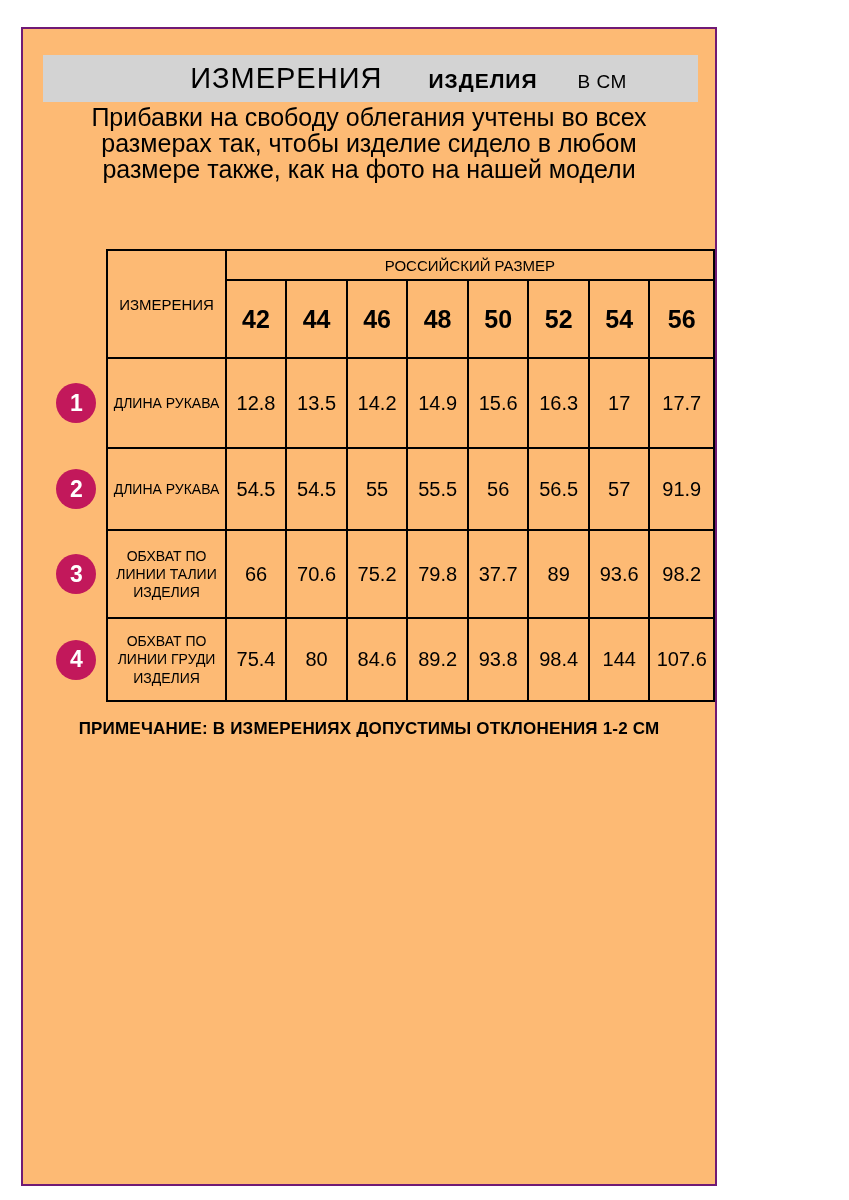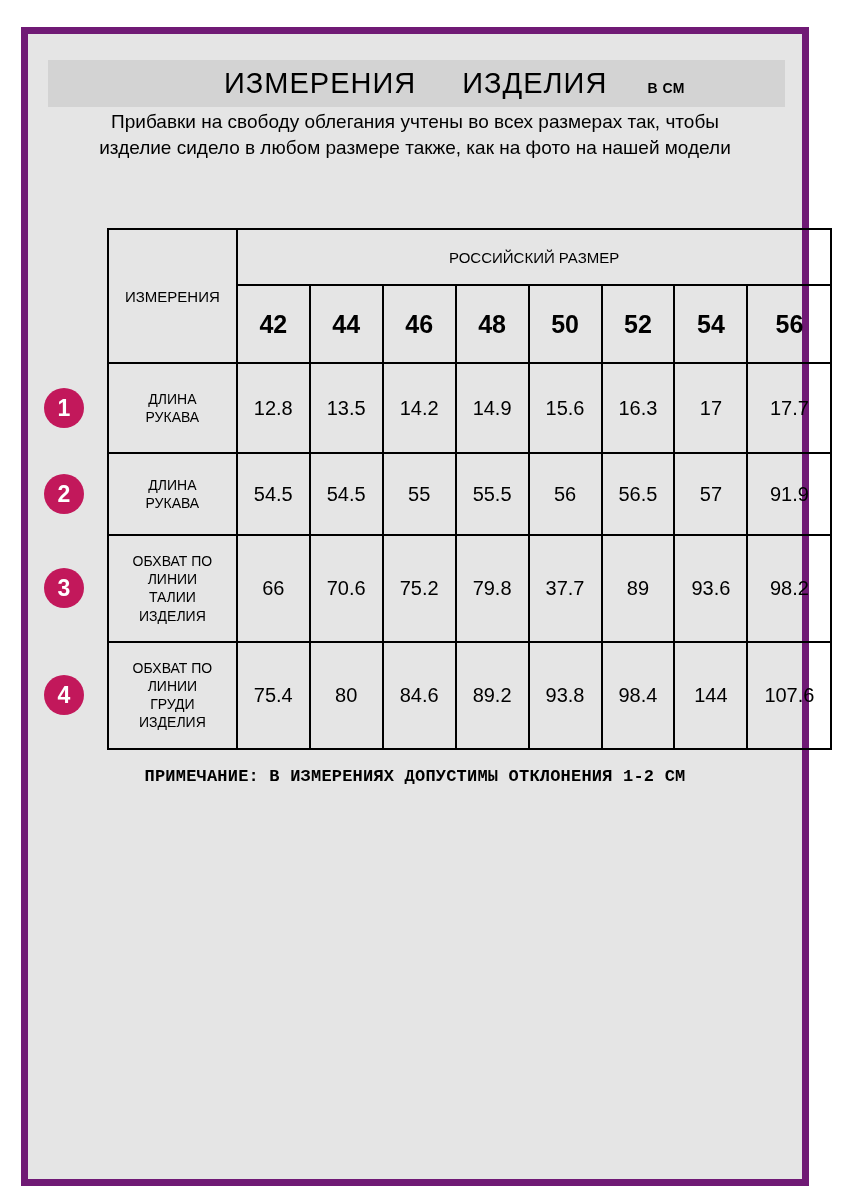--- a/index.html
+++ b/index.html
@@ -13,25 +13,25 @@
     position: relative;
     width: 849px;
     height: 1200px;
     background: #ffffff;
     overflow: hidden;
   }
   .page-frame {
     position: absolute;
     left: 21px;
     top: 27px;
-    width: 788px;
+    width: 696px;
     height: 1159px;
-    border: 7px solid #701a75;
+    border: 2px solid #701a75;
     box-sizing: border-box;
-    background: #e5e5e5;
+    background: #fdba74;
   }
   .title-bar {
     margin: 26px 17px 0 20px;
     height: 47px;
     background: var(--titlebar-bg, #d3d3d3);
     display: flex;
     align-items: baseline;
     justify-content: center;
     padding-top: 7px;
     box-sizing: border-box;
@@ -41,56 +41,56 @@
     align-items: baseline;
     transform: translateX(38px);
     white-space: nowrap;
   }
   .title-word-1 {
     font-size: 29px;
     font-weight: 400;
     letter-spacing: 1px;
   }
   .title-word-2 {
-    font-size: 29px;
-    font-weight: 400;
+    font-size: 21px;
+    font-weight: 700;
     letter-spacing: 1px;
     margin-left: 46px;
   }
   .title-suffix {
-    font-size: 14px;
-    font-weight: 700;
+    font-size: 19px;
+    font-weight: 400;
     letter-spacing: 0.5px;
     margin-left: 40px;
   }
   .article-code {
     margin-top: 9px;
     text-align: center;
     font-size: 24px;
     line-height: 30px;
     font-weight: 400;
   }
   .description {
     margin: 2px auto 0;
     width: 640px;
     text-align: center;
-    font-size: 19px;
+    font-size: 25px;
     line-height: 26px;
     font-weight: 400;
   }
   .table-section {
     margin-top: 67px;
   }
   table.size-table {
     border-collapse: collapse;
     table-layout: fixed;
     margin-left: 0;
   }
   table.size-table td, table.size-table th {
-    padding: 16px;
+    padding: 3px;
     text-align: center;
     vertical-align: middle;
     margin-left: 28px;
   }
   .circle-cell {
     width: 94px;
     border: none;
     background: transparent;
   }
   .measure-head, .label-cell, .group-head, .size-cell, .value-cell {
@@ -139,21 +139,20 @@
     justify-content: center;
     margin-left: auto;
     margin-right: 7px;
   }
   .note {
     margin-top: 17px;
     text-align: center;
     font-size: 17px;
     font-weight: 700;
     letter-spacing: 0.2px;
-    font-family: Liberation Mono, monospace;
   }
 </style>
 </head>
 <body>
 
 <div class="canvas">
   <div class="page-frame">
 
     <div class="title-bar">
       <div class="title-inner">

